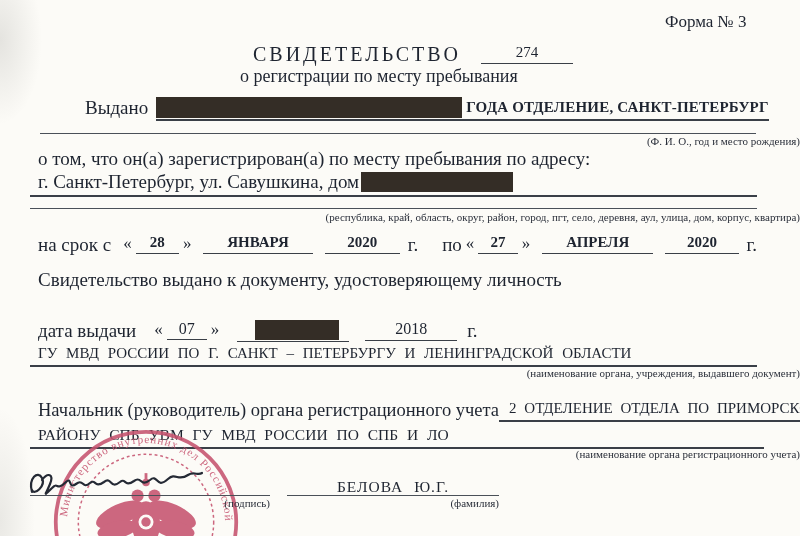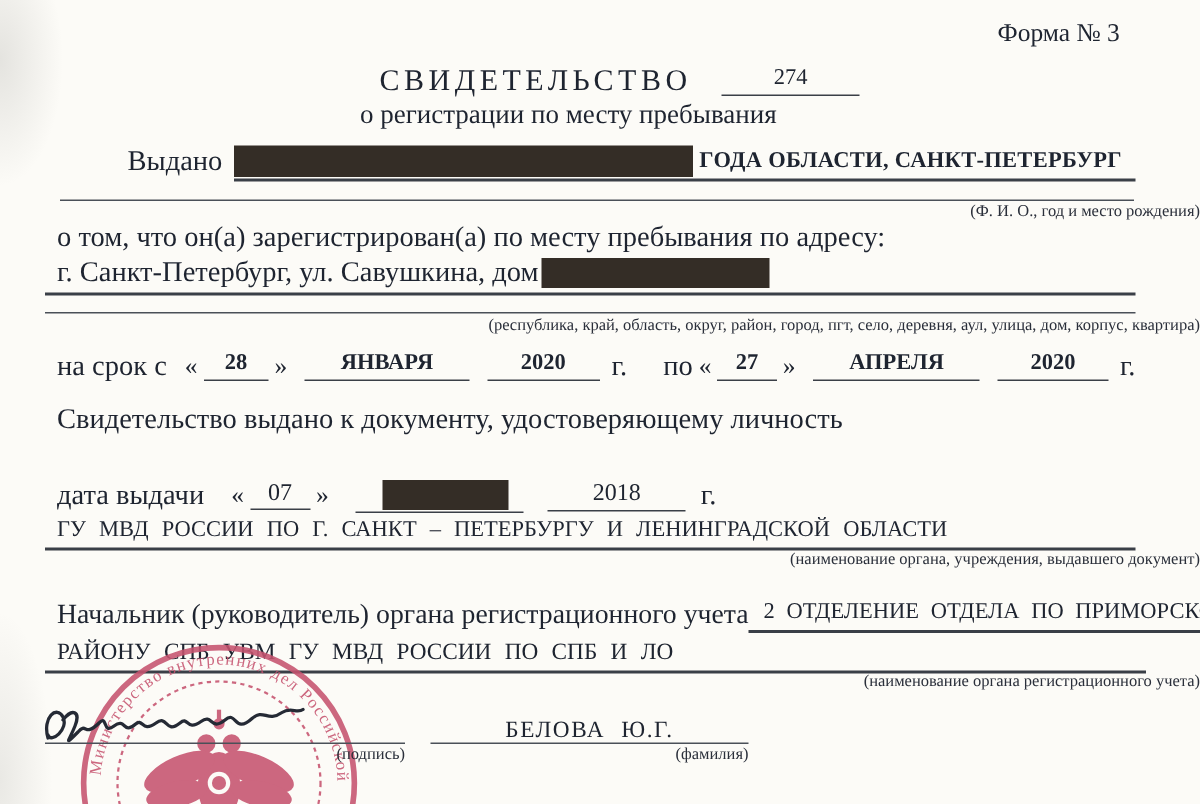--- a/index.html
+++ b/index.html
@@ -33,21 +33,21 @@
   <div class="abs" style="top:12px; left:665px; font-size:17px;">Форма № 3</div>
 
   <div class="abs" style="top:43px; left:253px; font-size:20px; letter-spacing:3px;">СВИДЕТЕЛЬСТВО</div>
   <div class="abs uval" style="top:44px; left:481px; width:92px; font-size:15px; text-align:center; padding-bottom:2px;">274</div>
   <div class="abs" style="top:66px; left:240px; font-size:18px;">о регистрации по месту пребывания</div>
 
   <div class="abs flexrow" style="top:97px; left:85px; right:43px;">
     <span class="lbl" style="margin-right:8px;">Выдано</span>
     <span class="flexrow thickline" style="flex:1; align-items:center; padding-bottom:1px;">
       <span class="redact" style="width:306px; height:21px;"></span>
-      <span class="val" style="margin-left:4px; letter-spacing:.2px;">ГОДА ОБЛАСТИ, САНКТ-ПЕТЕРБУРГ</span>
+      <span class="val" style="margin-left:4px; letter-spacing:.2px;">ГОДА ОТДЕЛЕНИЕ, САНКТ-ПЕТЕРБУРГ</span>
     </span>
   </div>
   <div class="abs rule" style="top:133px; left:40px; right:44px;"></div>
   <div class="abs cap" style="top:135px; left:0; right:0;">(Ф. И. О., год и место рождения)</div>
 
   <div class="abs lbl" style="top:148px; left:38px;">о том, что он(а) зарегистрирован(а) по месту пребывания по адресу:</div>
 
   <div class="abs flexrow thickline" style="top:171px; left:30px; right:43px; padding:0 0 2px 8px;">
     <span class="lbl">г. Санкт-Петербург, ул. Савушкина, дом</span>
     <span class="redact" style="width:152px; height:20px; margin-left:2px; align-self:center;"></span>

